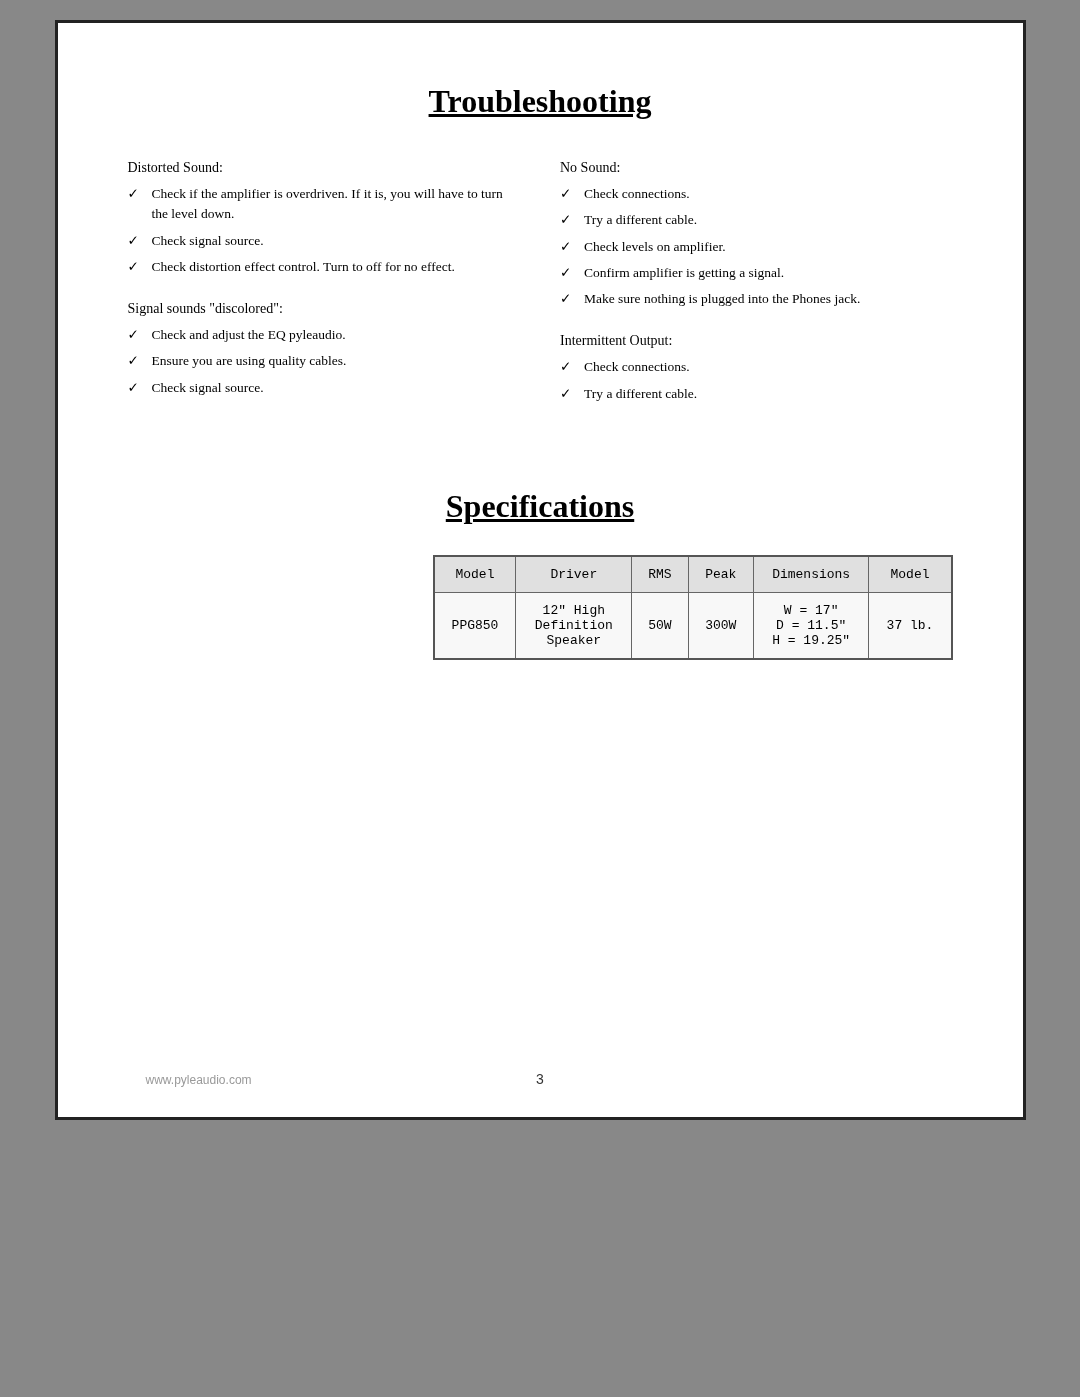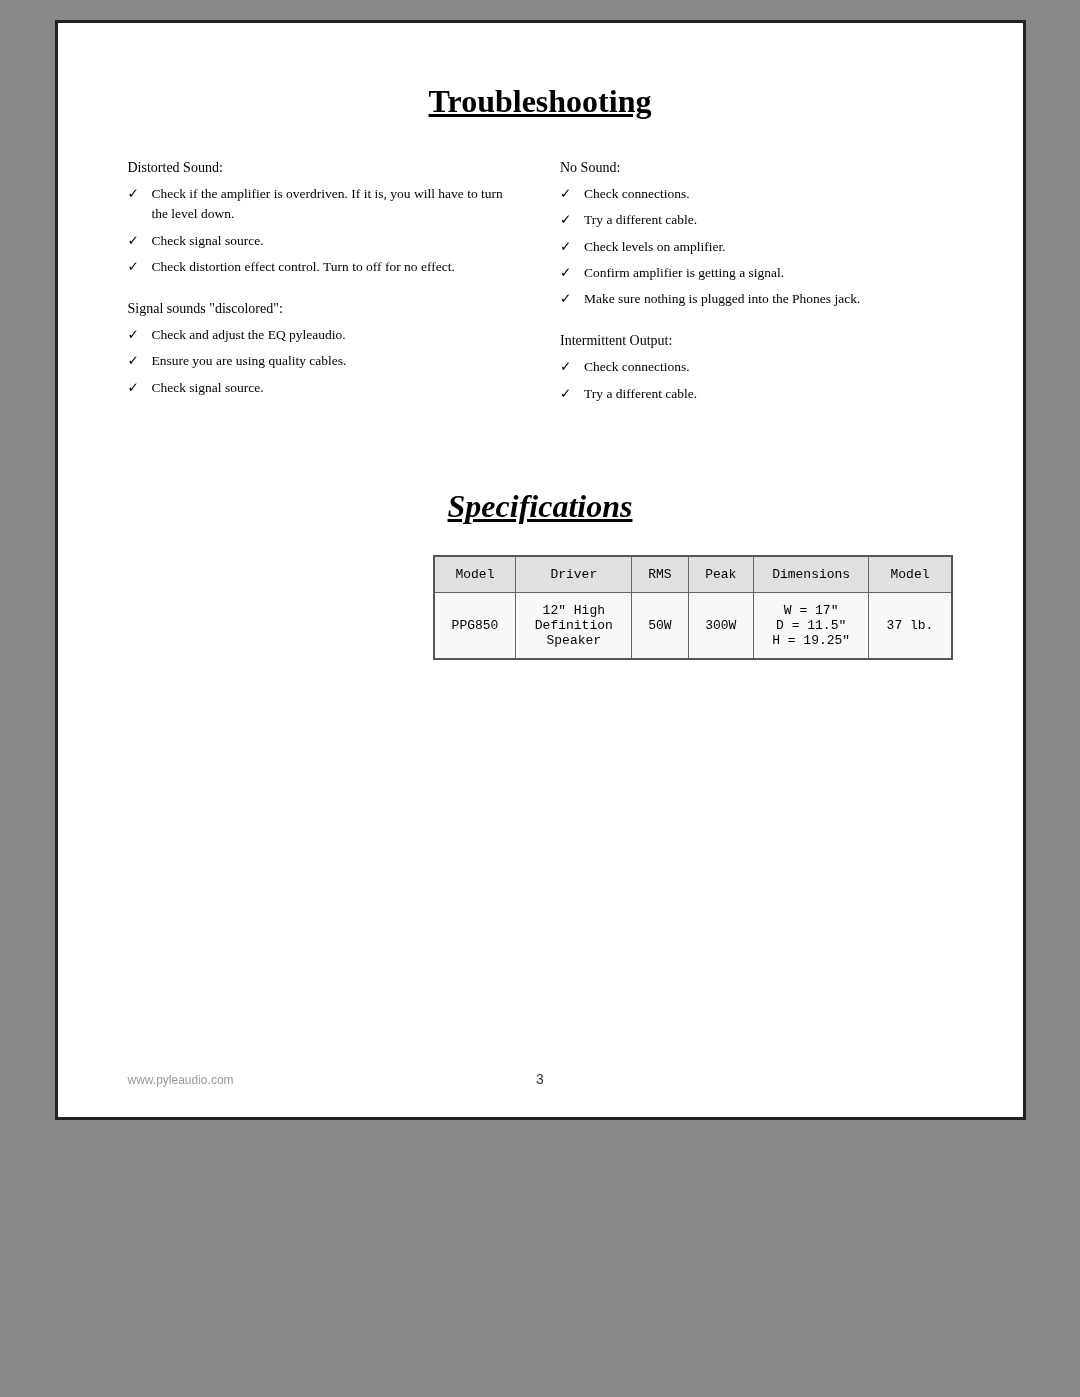--- a/index.html
+++ b/index.html
@@ -76,21 +76,20 @@
       margin-top: 60px;
     }
 
     .specs-title {
       text-align: center;
       font-size: 32px;
       font-weight: bold;
       text-decoration: underline;
       margin-bottom: 30px;
       font-family: 'Comic Sans MS', cursive;
-      font-style: italic;
     }
 
     .specs-table-wrapper {
       display: flex;
       justify-content: flex-end;
     }
 
     .specs-table {
       border-collapse: collapse;
       border: 2px solid #555;
@@ -113,21 +112,21 @@
       font-weight: normal;
     }
 
     .specs-table td {
       background: #f8f8f8;
     }
 
     .footer-text {
       position: absolute;
       bottom: 30px;
-      left: 70px;
+      left: 88px;
       font-size: 12px;
       color: #999;
       font-family: Arial, sans-serif;
     }
 
     .page-number {
       position: absolute;
       bottom: 30px;
       left: 50%;
       transform: translateX(-50%);

